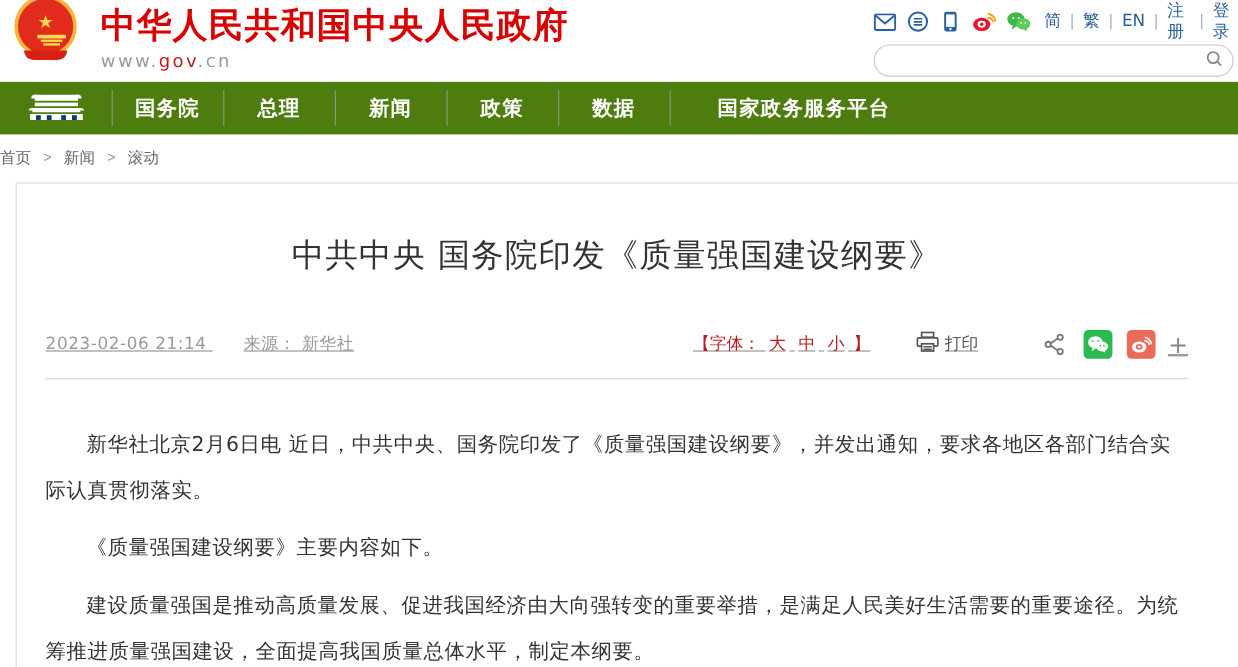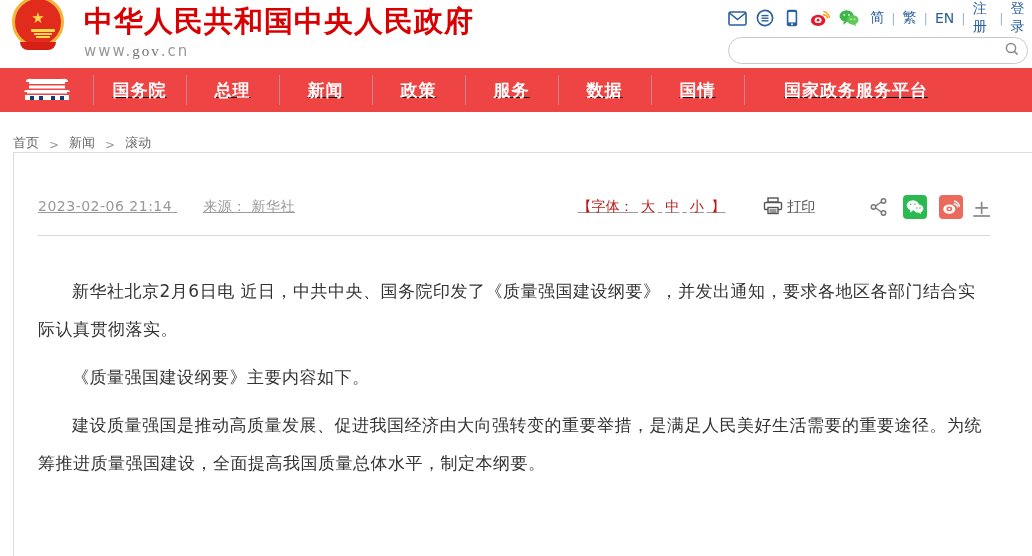--- a/index.html
+++ b/index.html
@@ -16,49 +16,49 @@
   .emblem-star { color: #ffd84d; font-size: 15px; line-height: 1; margin-top: -8px; }
   .emblem-gate { position: absolute; left: 16px; top: 30px; width: 24px; height: 9px; }
   .emblem-gate .g1 { height: 3px; background: #ffd84d; border-radius: 1px; }
   .emblem-gate .g2 { height: 2px; background: #ffd84d; margin: 1px 3px 0; }
   .emblem-gate .g3 { height: 2px; background: #ffd84d; margin: 1px 5px 0; }
   .emblem-ribbon { position: absolute; left: 10px; top: 48px; width: 36px; height: 8px;
     background: #d62015; border-radius: 0 0 10px 10px; }
   .site-text { margin-left: 12px; padding-top: 12px; }
   .site-title { font-size: 29px; font-weight: bold; letter-spacing: 1px; line-height: 1.1; }
   .site-url { font-size: 15px; color: #9a9a9a; letter-spacing: 2px; margin-top: 4px; }
-  .site-url .brand { color: #737373; font-family: Liberation Serif, serif; }
+  .site-url .brand { color: #b91c1c; }
 
   .header-right { position: absolute; right: 2px; top: 6px; width: 302px; }
   .icon-links { display: flex; align-items: center; justify-content: flex-start; height: 24px; }
   .icon-links .ic { width: 20px; height: 20px; margin-right: 9px; display: inline-flex;
     align-items: center; justify-content: center; cursor: pointer; }
   .quick-links { display: flex; align-items: center; font-size: 14px; color: #2a5f9e; margin-left: 2px; }
   .quick-links a { color: #2a5f9e; text-decoration: none; cursor: pointer; }
   .quick-links .sep { color: #9fb6cd; margin: 0 7px; font-size: 13px; }
   .search-box { margin-top: 7px; width: 300px; height: 27px; border: 1px solid #c9c9c9;
     border-radius: 14px; display: flex; align-items: center; background: #fff; }
   .search-input { flex: 1; border: none; outline: none; background: transparent;
     padding: 0 8px 0 14px; font-size: 13px; height: 100%; }
   .search-btn { width: 30px; height: 100%; border: none; background: transparent;
     display: flex; align-items: center; justify-content: center; cursor: pointer; }
 
   
-  .nav { display: flex; width: 1032px; height: 44px; background: #ef4444; align-items: stretch; text-decoration: underline; }
+  .nav { display: flex; width: 1032px; height: 44px; background: #4d7c0f; align-items: stretch; }
   .nav-cell { display: flex; align-items: center; justify-content: center;
     color: #fff; font-size: 17px; font-weight: bold; cursor: pointer; position: relative;
     width: 93px; flex: 0 0 auto; letter-spacing: 1px; }
   .nav-cell + .nav-cell::before { content: ""; position: absolute; left: 0; top: 7px; bottom: 7px;
     width: 1px; background: rgba(160,185,215,0.55); }
   .nav-cell.home { width: 93px; }
   .nav-cell.wide { width: 246px; justify-content: flex-start; padding-left: 40px; white-space: nowrap; }
 
   
-  .breadcrumb { height: 40px; display: flex; align-items: flex-end; padding-left: 13px;
-    font-size: 13px; color: #666; }
+  .breadcrumb { height: 40px; display: flex; align-items: center; 
+    font-size: 13px; color: #666; font-family: Liberation Mono, monospace; }
   .breadcrumb .crumb { cursor: pointer; }
   .breadcrumb .bsep { color: #999; margin: 0 10px; font-size: 12px; }
 
   
   .article-box { margin-left: 13px; width: 1200px; border: 1px solid #dcdcdc;
     min-height: 420px; padding: 42px 0 40px 24px; background: #fff; }
   .article-inner { width: 952px; }
   .article-title { text-align: center; font-size: 27px; color: #333; font-weight: 500;
     letter-spacing: 1px; margin-bottom: 44px; }
   .meta-row { display: flex; justify-content: space-between; align-items: center;
@@ -186,36 +186,35 @@
         <rect x="21" y="21" width="4" height="4" fill="#0e3e74"></rect>
         <rect x="33" y="21" width="4" height="4" fill="#0e3e74"></rect>
         <rect x="42" y="21" width="4" height="4" fill="#0e3e74"></rect>
       </svg>
     </span>
   </div>
   <div class="nav-cell">国务院</div>
   <div class="nav-cell">总理</div>
   <div class="nav-cell">新闻</div>
   <div class="nav-cell">政策</div>
-  <div class="nav-cell">服务</div>
   <div class="nav-cell">数据</div>
-  <div class="nav-cell">国情</div>
   <div class="nav-cell wide">国家政务服务平台</div>
 </nav>
 
 <div class="breadcrumb">
   <span class="crumb">首页</span>
   <span class="bsep">&gt;</span>
   <span class="crumb">新闻</span>
   <span class="bsep">&gt;</span>
   <span class="crumb">滚动</span>
 </div>
 
 <div class="article-box">
   <div class="article-inner">
+    <h1 class="article-title">中共中央 国务院印发《质量强国建设纲要》</h1>
 
     <div class="meta-row">
       <div class="meta-left">
         <span>2023-02-06 21:14</span>
         <span class="src-label">来源：</span>
         <span>新华社</span>
       </div>
       <div class="meta-right">
         <span class="font-ctrl">
           <span>【字体：</span>

